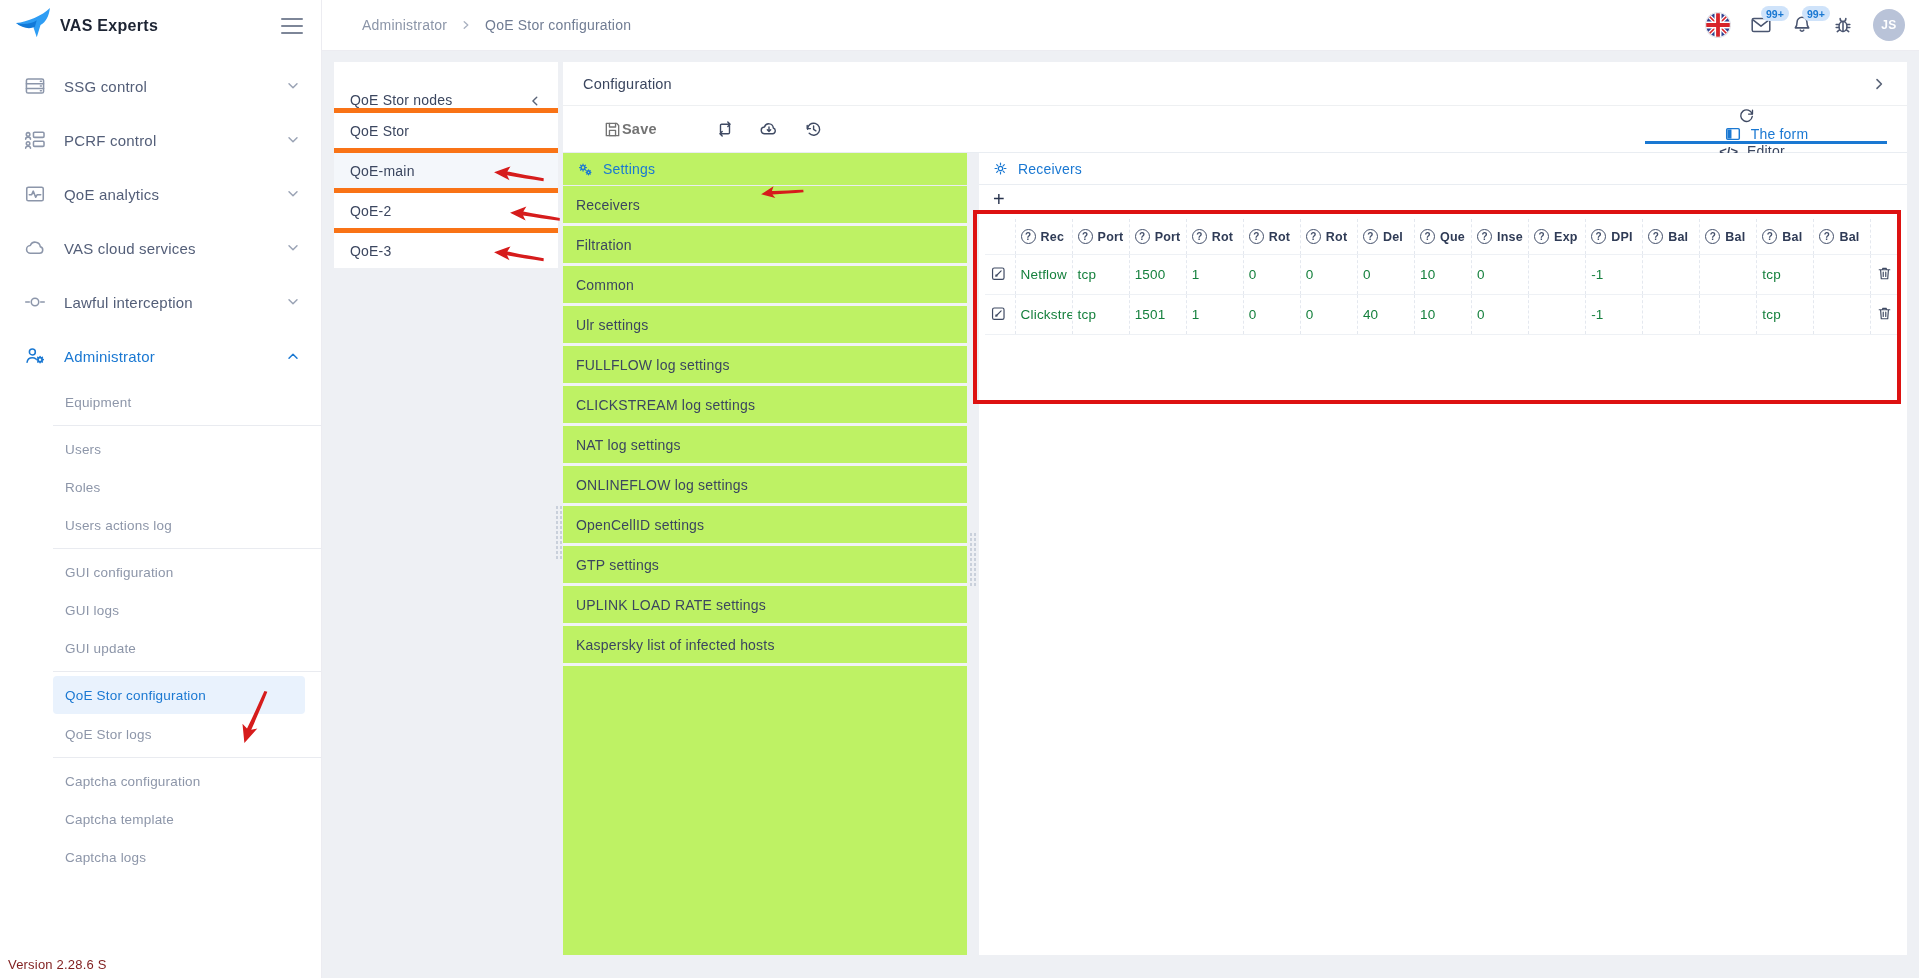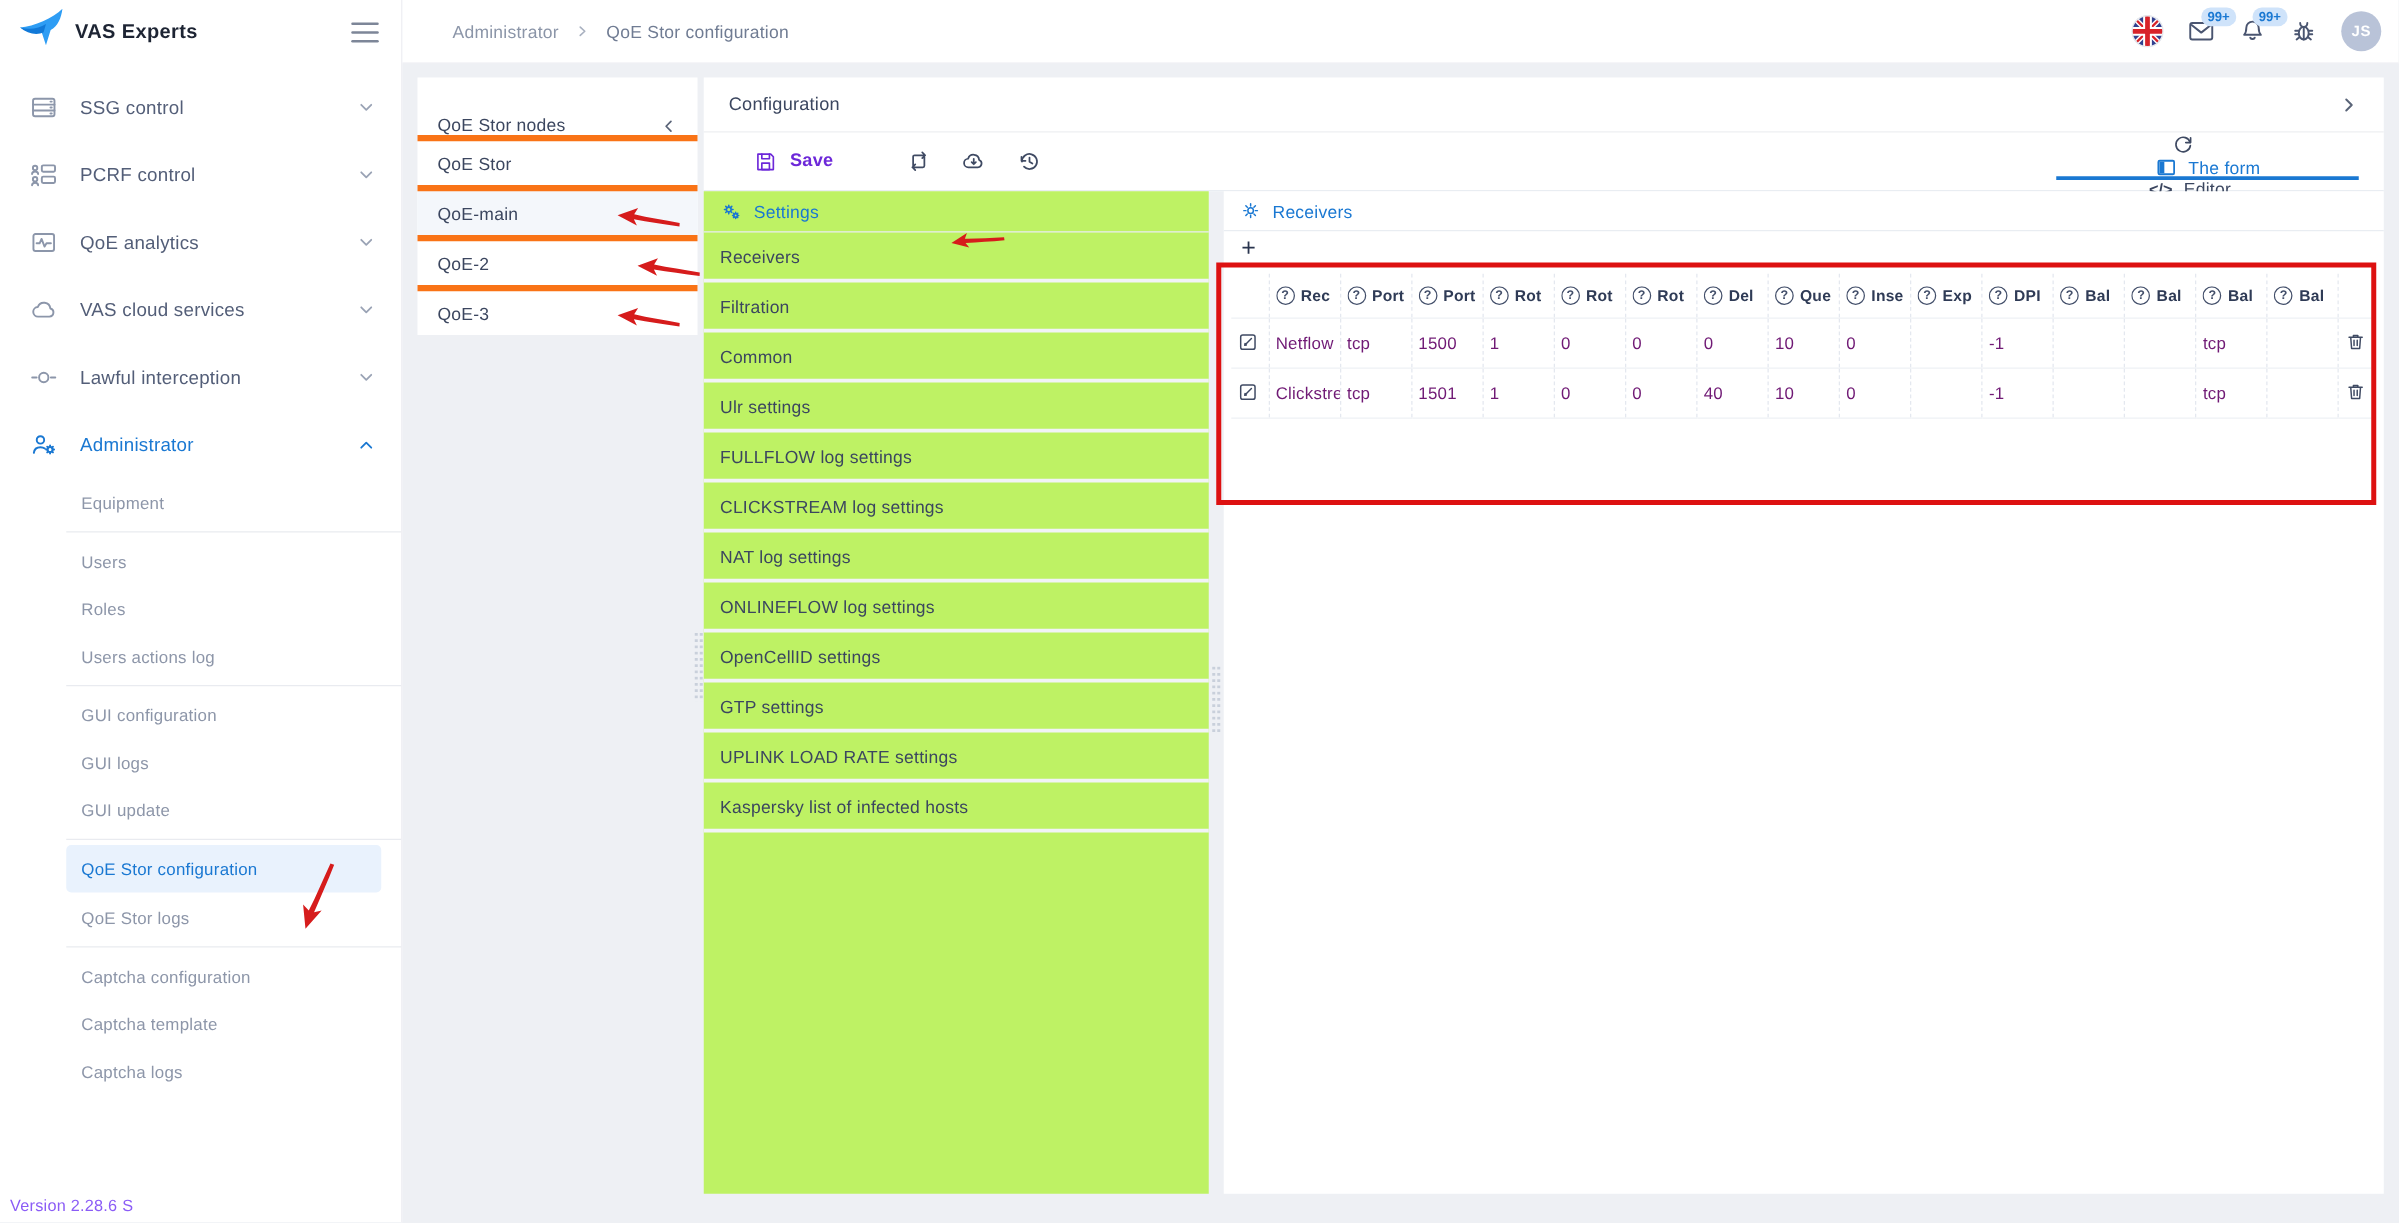--- a/index.html
+++ b/index.html
@@ -22,21 +22,21 @@
   .nav { margin-top:8px; }
   .nav-item { height:54px; display:flex; align-items:center; padding:0 20px 0 24px; color:#535e78; font-size:15px; cursor:pointer; }
   .nav-ic { width:22px; height:22px; color:#8c96aa; margin-right:18px; }
   .nav-label { flex:1; }
   .nav-chev { width:16px; height:16px; color:#9aa3b5; }
   .nav-item.active, .nav-item.active .nav-ic, .nav-item.active .nav-chev { color:#1a78d2; }
   .submenu { }
   .sub-item { height:38px; display:flex; align-items:center; padding-left:65px; font-size:13.5px; color:#8d96a9; cursor:pointer; }
   .sub-item.selected { background:#e9f2fd; border-radius:4px; margin:1px 16px 1px 53px; padding-left:12px; color:#1a78d2; }
   .sub-divider { height:1px; background:#e9ebf0; margin:4px 0 4px 53px; }
-  .version { position:absolute; left:8px; bottom:6px; font-size:13px; color:#8b5cf6; }
+  .version { position:absolute; left:8px; bottom:6px; font-size:13px; color:#7f1d1d; }
 
   
   .topbar { position:absolute; left:322px; top:0; width:1597px; height:51px; background:#fff; border-bottom:1px solid #ececf1; display:flex; align-items:center; z-index:2; }
   .crumbs { display:flex; align-items:center; gap:13px; padding-left:40px; font-size:14px; color:#8b95a8; }
   .crumb-page { color:#707c93; }
   .crumb-sep { width:12px; height:12px; color:#a9b1c0; }
   .top-actions { margin-left:auto; display:flex; align-items:center; gap:19px; padding-right:14px; }
   .top-btn { position:relative; width:22px; height:22px; color:#4a5570; cursor:pointer; }
   .flag-btn { width:26px; height:26px; cursor:pointer; }
   .badge { position:absolute; top:-8px; left:11px; background:#cfe3fa; color:#1a78d2; font-size:10.5px; font-weight:bold; padding:1.5px 5px; border-radius:8px; letter-spacing:0; }
@@ -47,21 +47,21 @@
   .np-head { height:46px; display:flex; align-items:flex-end; justify-content:space-between; padding:0 16px; font-size:14px; color:#3b465f; }
   .np-collapse { width:14px; height:14px; color:#5a6478; cursor:pointer; }
   .np-item { height:40px; display:flex; align-items:center; padding:0 16px; font-size:14px; color:#3b465f; border-top:5px solid #f97316; cursor:pointer; }
   .np-item.selected { background:#f4f7fb; }
 
   
   .main-card { position:absolute; left:563px; top:62px; width:1344px; background:#fff; z-index:1; }
   .mc-head { height:44px; display:flex; align-items:center; padding:0 20px; border-bottom:1px solid #eef0f2; font-size:14.5px; color:#3b465f; }
   .mc-chev { margin-left:auto; width:16px; height:16px; color:#5a6478; cursor:pointer; }
   .toolbar { height:47px; display:flex; align-items:stretch; border-bottom:1px solid #e9edf2; padding-left:40px; }
-  .save-btn { display:flex; align-items:center; gap:10px; font-size:14.5px; font-weight:bold; color:#6d28d9; cursor:pointer; }
+  .save-btn { display:flex; align-items:center; font-size:14.5px; font-weight:bold; color:#737373; cursor:pointer; }
   .save-btn .ic { width:19px; height:19px; }
   .tb-ic { width:20px; height:20px; color:#3f4a63; align-self:center; cursor:pointer; }
   .tb-group { display:flex; align-items:center; gap:24px; margin-left:58px; }
   .tabs { margin-left:auto; display:flex; align-items:stretch;flex-direction:column; }
   .refresh-btn { width:19px; height:19px; color:#3f4a63; align-self:center; margin-right:52px; cursor:pointer; }
   .tab { width:258px; display:flex; align-items:center; justify-content:center; gap:9px; font-size:14px; color:#3b465f; position:relative; cursor:pointer; }
   .tab .ic { width:18px; height:18px; }
   .tab.active { color:#1a78d2; }
   .tab.active::after { content:""; position:absolute; left:8px; right:8px; bottom:-1px; height:3px; background:#1a78d2; }
   .tab-editor { width:230px; margin-right:40px; }
@@ -77,21 +77,21 @@
   .receivers-panel { position:absolute; left:979px; top:153px; width:928px; height:802px; background:#fff; z-index:1; }
   .rx-head { height:32px; display:flex; align-items:center; gap:9px; padding:0 13px; color:#1a78d2; font-size:14px; border-bottom:1px solid #e9edf2; }
   .rx-head .ic { width:17px; height:17px; }
   .rx-add { height:27px; display:flex; align-items:center; padding:0 14px; }
   .add-btn { font-size:20px; color:#29344e; line-height:20px; cursor:pointer; font-weight:normal; }
   table.rx { border-collapse:collapse; table-layout:fixed; margin:7px 0 0 6px; width:912px; }
   table.rx col.c-edit { width:30px; } table.rx col.c-data { width:57px; } table.rx col.c-trash { width:26px; }
   table.rx th { font-size:12.5px; font-weight:bold; color:#2f3b56; text-align:left; padding:10px 3px 10px 5px; white-space:nowrap; overflow:hidden; }
   table.rx th .hd { display:flex; align-items:center; gap:5px; overflow:hidden; }
   .help { flex:0 0 15px; width:15px; height:15px; border:1.3px solid #44506b; border-radius:50%; font-size:10px; font-weight:bold; color:#44506b; display:inline-flex; align-items:center; justify-content:center; letter-spacing:0; }
-  table.rx td { height:40px; font-size:13.5px; color:#701a75; padding:0 3px 0 5px; white-space:nowrap; overflow:hidden; border-top:1px solid #eef1f5; }
+  table.rx td { height:40px; font-size:13.5px; color:#15803d; padding:0 3px 0 5px; white-space:nowrap; overflow:hidden; border-top:1px solid #eef1f5; }
   table.rx tbody tr:last-child td { border-bottom:1px solid #eef1f5; }
   table.rx th + th, table.rx td + td { border-left:1px dashed #e4e8ef; }
   .cell-ic { width:17px; height:17px; color:#3f4a63; cursor:pointer; }
 
   
   .grip { position:absolute; width:8px; height:56px; background-image:radial-gradient(#c9d0db 1px, transparent 1.1px); background-size:4px 5px; cursor:col-resize; z-index:3; }
   .anno-rect { position:absolute; left:973px; top:210px; width:928px; height:194px; border:4px solid #dd1111; z-index:5; pointer-events:none; }
   .arrow { position:absolute; z-index:6; pointer-events:none; }
   .arrow path { fill:#d61c1c; }
 </style>

